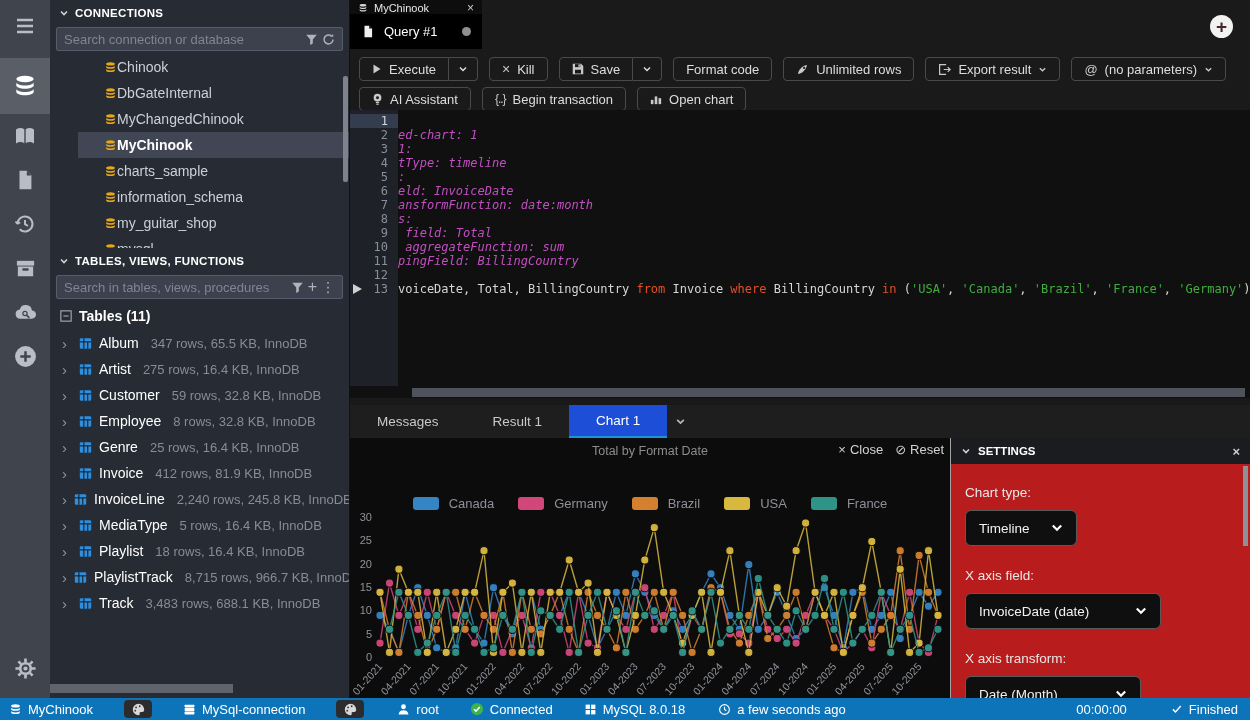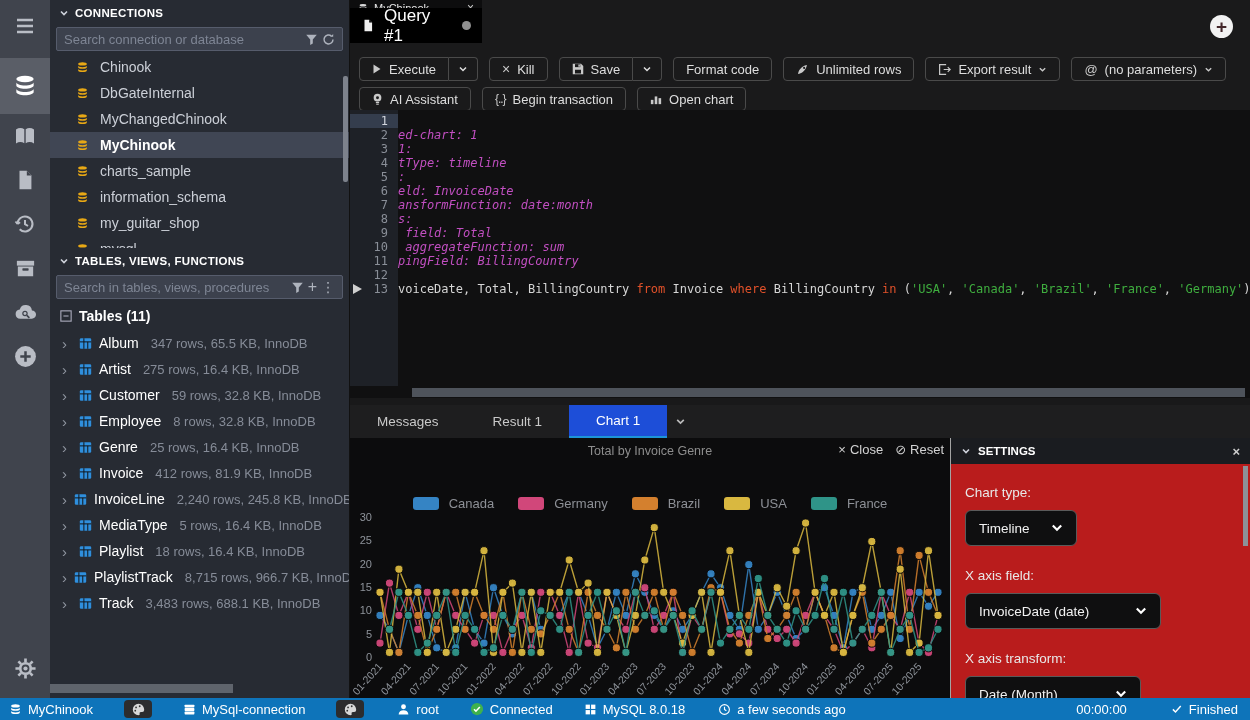--- a/index.html
+++ b/index.html
@@ -19,43 +19,43 @@
                border-right:1px solid #111; overflow:hidden; }
   .panel-header { height:26px; display:flex; align-items:center; gap:6px; padding:0 9px;
                   color:#fff; font-weight:bold; font-size:11.5px; letter-spacing:.3px; }
   .searchbox { margin:1px 6px 3px 6px; height:24px; background:#3c414d; border:1px solid #565c6c;
                border-radius:2px; display:flex; align-items:center; padding:0 7px; gap:4px; }
   .searchbox input { flex:1; min-width:0; background:transparent; border:none; outline:none;
                      color:#cfd3dc; font-size:13px; font-family:"Liberation Sans",sans-serif; }
   .searchbox input::placeholder { color:#7e8594; }
   .sb-ic { color:#aeb3bd; display:flex; align-items:center; cursor:pointer; font-size:14px; line-height:1; }
   .conn-list { position:relative; height:194px; overflow:hidden; }
-  .conn-item { height:26px; display:flex; align-items:center; gap:11px; padding-left:26px;
-               color:#ccd0d8; font-size:14px; white-space:nowrap; cursor:pointer; }
+  .conn-item { height:26px; display:flex; align-items:center; gap:0; padding-left:26px;
+               color:#ccd0d8; font-size:14px; white-space:nowrap; cursor:pointer;margin-left:28px; }
   .conn-item.sel { background:#404654; color:#fff; font-weight:bold; }
   .vscroll { position:absolute; right:1px; width:5px; background:#7d828c; border-radius:2px; }
   .tables-wrap { position:relative; height:397px; overflow:hidden; }
   .group-row { height:28px; display:flex; align-items:center; gap:7px; padding-left:10px;
                color:#fff; font-weight:bold; font-size:14px; }
   .table-item { height:26px; display:flex; align-items:center; gap:7px; padding-left:12px;
                 white-space:nowrap; overflow:hidden; cursor:pointer; }
   .chev { color:#9096a1; font-size:15px; width:10px; }
   .tbl-name { color:#fff; font-size:14px; }
   .tbl-meta { color:#868c98; font-size:13px; margin-left:5px; }
   .hscroll { position:absolute; left:0; bottom:6px; height:9px; background:#5f646c; }
 
   
   .main { position:absolute; left:350px; top:0; width:900px; height:698px; background:#19191a; }
   .topbar { position:absolute; left:0; top:0; right:0; height:52px; background:#1a1a1b; }
   .conn-tab { position:absolute; left:0; top:0; width:132px; height:17px; background:#0d0d0e;
               border-bottom:2px solid #1d94d8; display:flex; align-items:center; gap:6px;
               padding:0 8px; color:#e8e8e8; font-size:11px; cursor:pointer; }
   .conn-tab .x { margin-left:auto; color:#c9c9c9; font-size:12px; }
-  .file-tab { position:absolute; left:0; top:8px; width:132px; height:35px; background:#000;
-              display:flex; align-items:center; gap:9px; padding:4px 11px; color:#fff; font-size:17px; cursor:pointer; }
+  .file-tab { position:absolute; left:0; top:14px; width:132px; height:35px; background:#000;
+              display:flex; align-items:center; gap:9px; padding:4px 11px; color:#fff; font-size:13px; cursor:pointer; }
   .dot { width:9px; height:9px; border-radius:50%; background:#8f8f8f; margin-left:auto; }
   .newtab { position:absolute; right:17px; top:15px; width:23px; height:23px; border-radius:50%;
             background:#f2f2f2; color:#43272a; font-size:19px; font-weight:bold; display:flex;
             align-items:center; justify-content:center; cursor:pointer; line-height:1; }
 
   .toolbar { position:absolute; left:0; top:52px; right:0; height:58px; background:#1a1a1b; padding:5px 0 0 9px; }
   .trow { display:flex; gap:11px; margin-bottom:6px; align-items:center; }
   .tbtn { height:24px; border:1px solid #4a4a4a; border-radius:4px; background:transparent;
           color:#dedede; font-size:13px; display:inline-flex; align-items:center; gap:7px;
           padding:0 12px; cursor:pointer; white-space:nowrap; }
@@ -642,21 +642,21 @@
       <div class="rtab-caret">
           <svg width="11" height="11" viewBox="0 0 10 10">
             <path d="M2 3.5l3 3 3-3" stroke="currentColor" stroke-width="1.5" fill="none"></path>
           </svg>
         </div>
     </div>
 
     <div class="bottom">
       <div class="chartpane">
         <div class="chart-header">
-          <div class="chart-title">Total by Invoice Genre</div>
+          <div class="chart-title">Total by Format Date</div>
           <div class="chart-hbtns">
             <span class="chbtn">
                 <span>×</span>
                 <span>Close</span>
               </span>
             <span class="chbtn">
                 <span>⊘</span>
                 <span>Reset</span>
               </span>
           </div>

